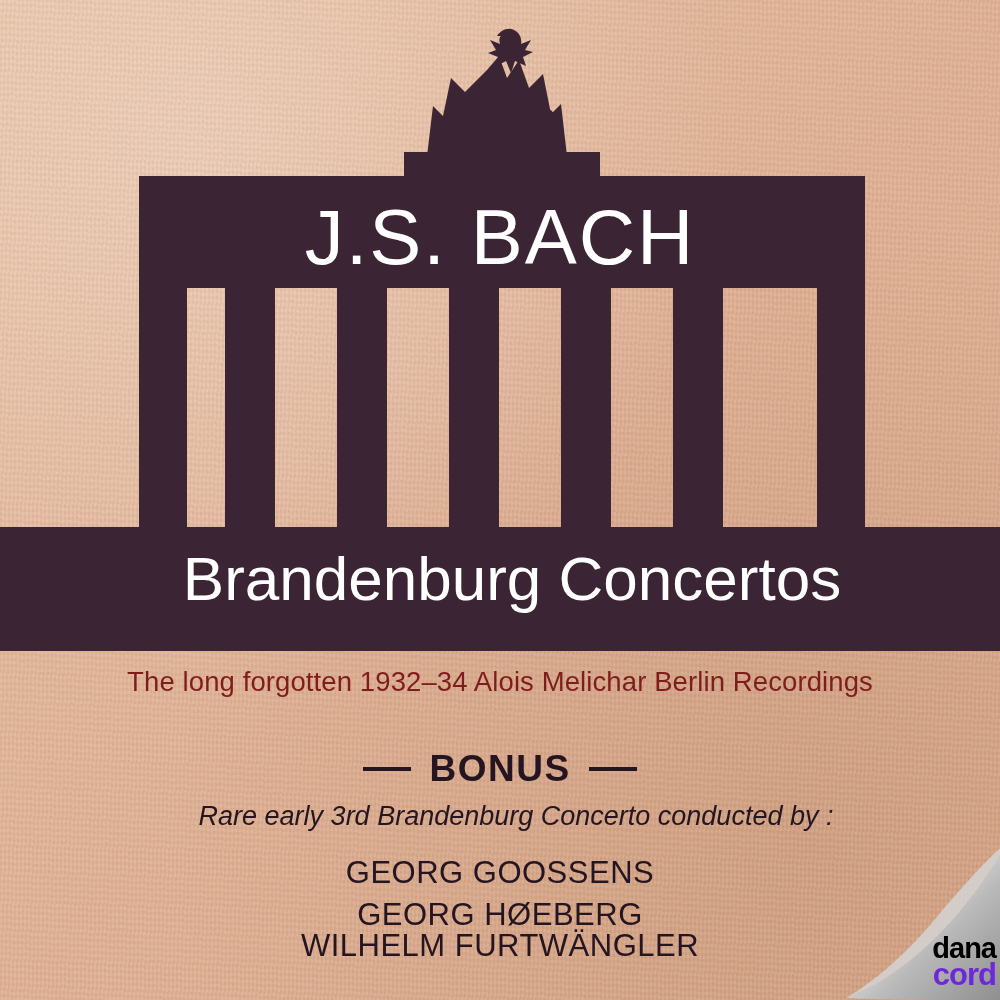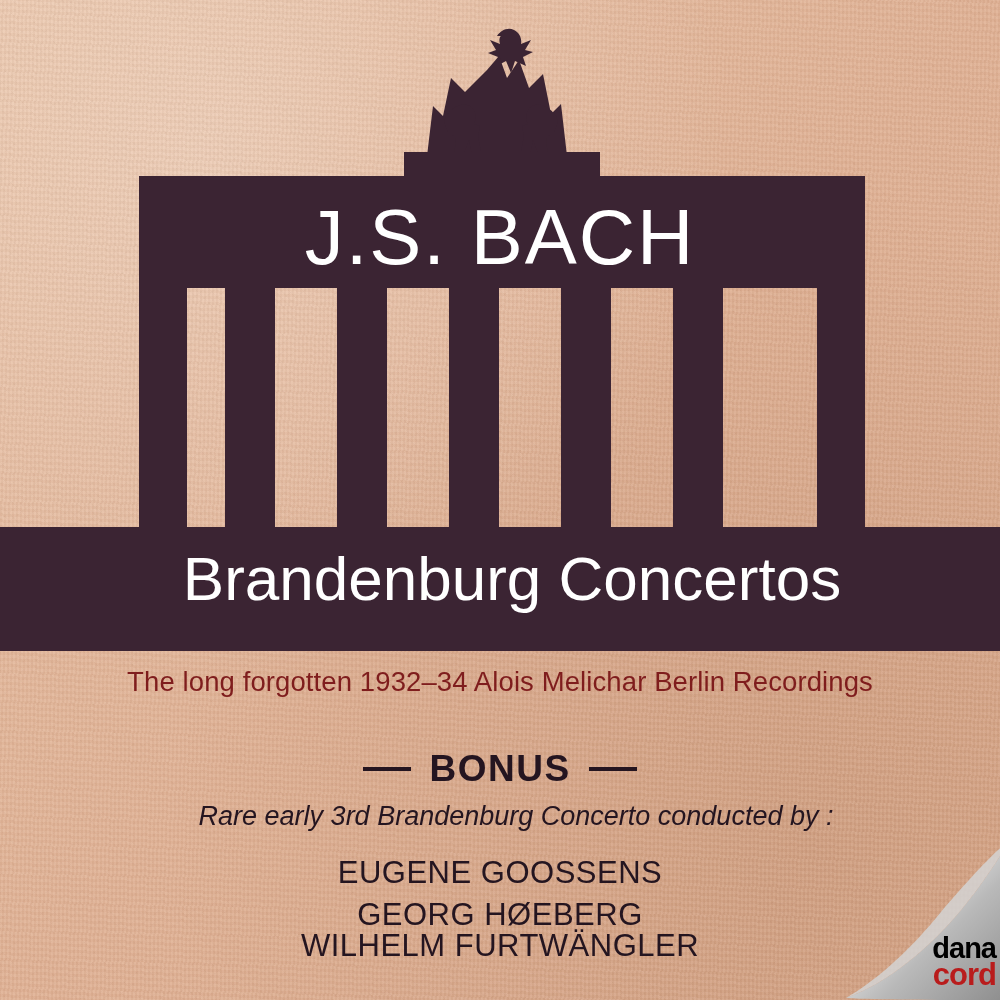--- a/index.html
+++ b/index.html
@@ -171,21 +171,21 @@
     font-weight: 700;
     letter-spacing: -1px;
     display: block;
     color: #000000;
   }
   .logo .l2 {
     font-size: 31px;
     font-weight: 700;
     letter-spacing: -1px;
     display: block;
-    color: #b91c1c;
+    color: #6d28d9;
   }
 </style>
 </head>
 <body>
 
 <div class="cover">
 
   <div class="paper-bg"></div>
   <div class="paper-noise"></div>
 
@@ -232,21 +232,21 @@
   <div class="subtitle">The long forgotten 1932–34 Alois Melichar Berlin Recordings</div>
 
   <div class="bonus-row">
     <span class="bonus-rule"></span>
     <span class="bonus-label">BONUS</span>
     <span class="bonus-rule"></span>
   </div>
 
   <div class="bonus-desc">Rare early 3rd Brandenburg Concerto conducted by :</div>
 
-  <div class="conductor c0">EUGENE GOOSSENS</div>
+  <div class="conductor c0">GEORG GOOSSENS</div>
   <div class="conductor c2">WILHELM FURTWÄNGLER</div>
   <div class="conductor c1">GEORG HØEBERG</div>
 
   <div class="peel">
     <svg width="178" height="178" viewBox="0 0 178 178" xmlns="http://www.w3.org/2000/svg">
       <defs>
         <linearGradient id="peelgrad" x1="0%" y1="0%" x2="100%" y2="100%">
           <stop offset="0%" stop-color="#ffffff"></stop>
           <stop offset="35%" stop-color="#e6e6e6"></stop>
           <stop offset="60%" stop-color="#b9b9b9"></stop>

